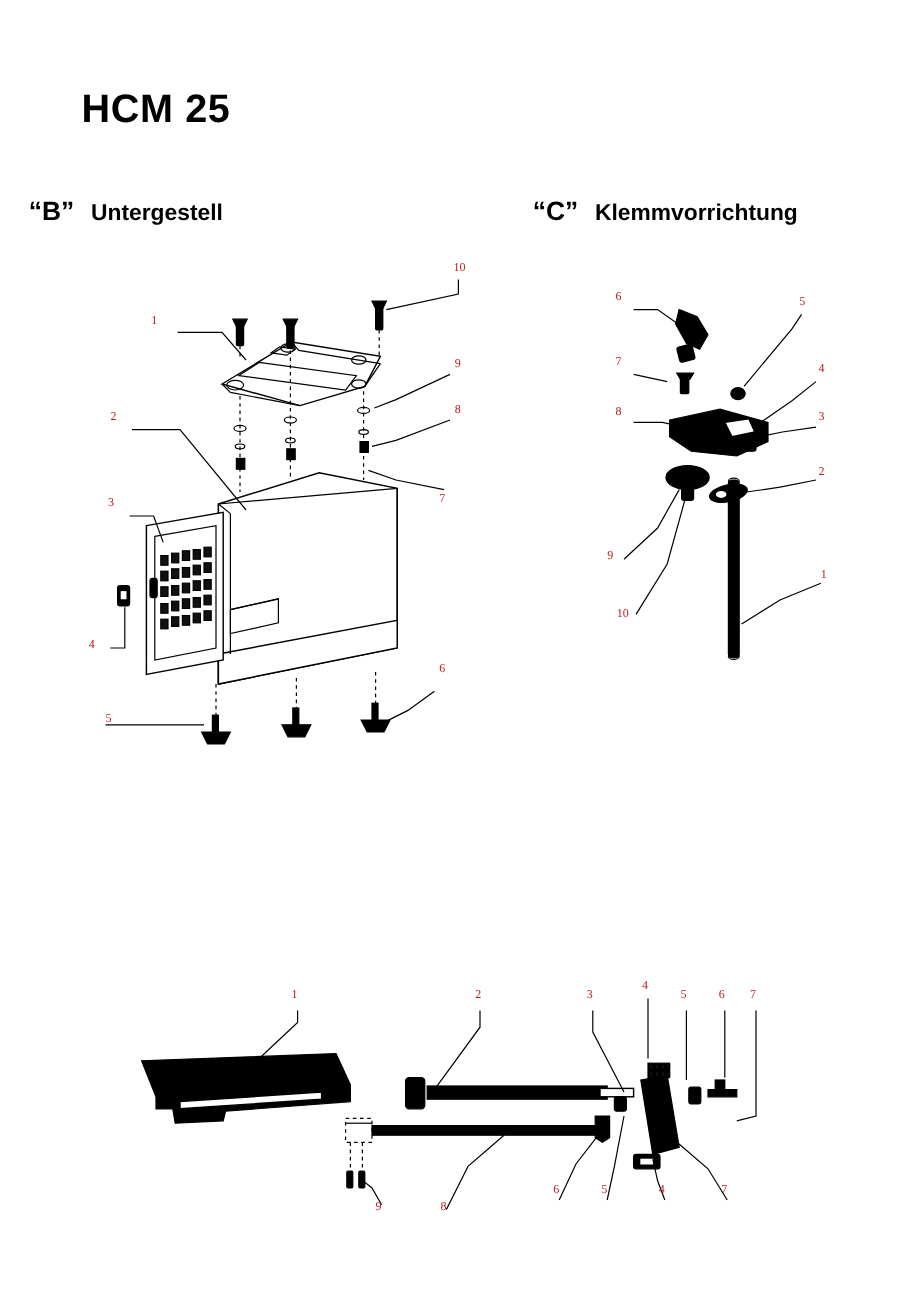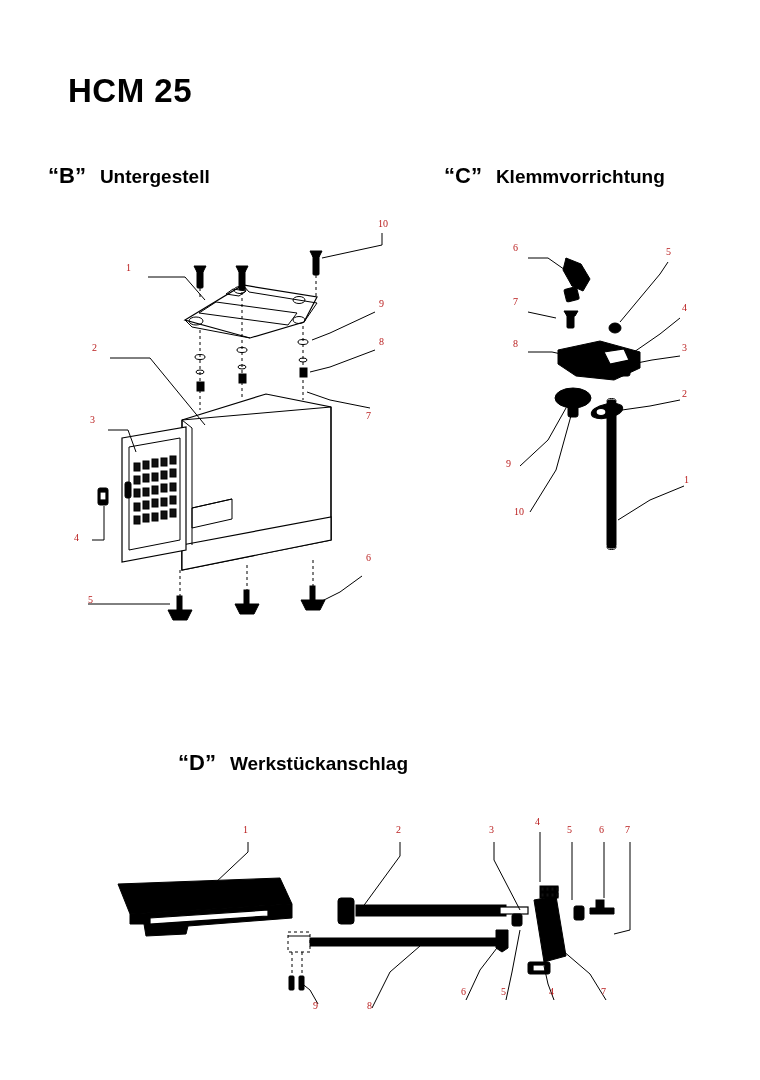--- a/index.html
+++ b/index.html
@@ -32,21 +32,21 @@
     position: absolute;
     font-size: 19px;
     font-weight: bold;
     white-space: nowrap;
   }
   .section-heading .quoted {
     font-size: 22px;
     font-weight: bold;
     margin-right: 14px;
   }
-  #heading-b { left: 48px; top: 163px; }
+  #heading-b { left: 24px; top: 163px; }
   #heading-c { left: 444px; top: 163px; }
   #heading-d { left: 178px; top: 750px; }
 
   .callout {
     position: absolute;
     font-size: 10px;
     font-family: "Liberation Serif", serif;
     color: #b91c1c;
     white-space: nowrap;
   }
@@ -72,23 +72,20 @@
   <div id="page-title">HCM 25</div>
 
   <div class="section-heading" id="heading-b">
     <span class="quoted">“B”</span><span>Untergestell</span>
   </div>
 
   <div class="section-heading" id="heading-c">
     <span class="quoted">“C”</span><span>Klemmvorrichtung</span>
   </div>
 
-  <div class="section-heading" id="heading-d">
-    <span class="quoted">“D”</span><span>Werkstückanschlag</span>
-  </div>
 
   <svg class="art" viewBox="0 0 760 1080">
 
     <g>
 
       <g>
         <path class="wht" d="M185 320 L243 285 L317 297 L304 322 L250 338 Z"></path>
         <path class="ln" d="M199 313 L216 302 L297 313 L288 325 Z"></path>
         <path class="ln" d="M243 285 L249 292 L317 303"></path>
         <path class="ln" d="M185 320 L192 327 L250 338"></path>

